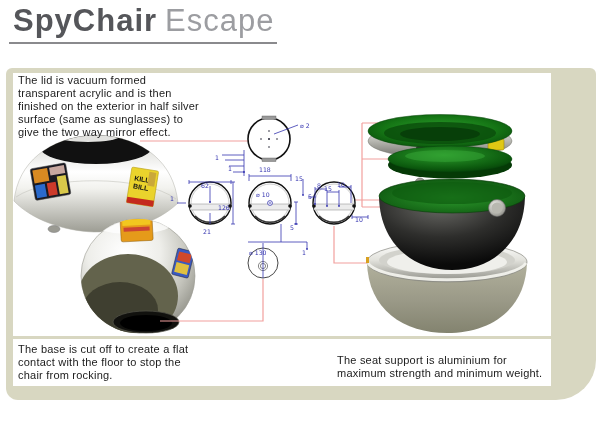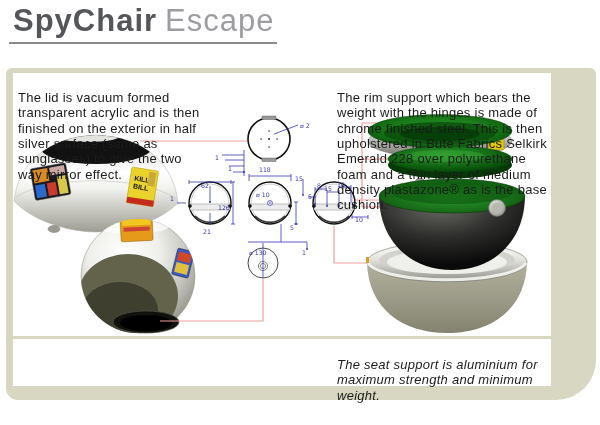--- a/index.html
+++ b/index.html
@@ -6,25 +6,25 @@
   .page{position:relative;width:600px;height:425px;background:#fff;overflow:hidden;
         font-family:"Liberation Sans",sans-serif;}
   .header-title{position:absolute;left:13px;top:3px;font-size:31px;letter-spacing:1px;white-space:nowrap;}
   .t-bold{color:#55565a;font-weight:600;}
   .t-light{color:#9c9da1;font-weight:400;margin-left:8px;}
   .header-underline{position:absolute;left:9px;top:42px;width:268px;height:2px;background:#8a8a8d;}
   .panel{position:absolute;left:6px;top:68px;width:590px;height:332px;background:#d8d7c1;
          border-radius:6px 6px 40px 12px;}
   .panel-white{position:absolute;left:13px;top:73px;width:538px;height:313px;background:#ffffff;}
   .divider{position:absolute;left:13px;top:336px;width:538px;height:3px;background:#d8d7c1;}
-  .note{position:absolute;font-size:13px;line-height:1.18;color:#1b1b1b;letter-spacing:0.02em;margin-top:16px;}
+  .note{position:absolute;font-size:11px;line-height:1.18;color:#1b1b1b;letter-spacing:0.02em;}
   #note-lid{left:18px;top:74px;width:188px;}
   #note-rim{left:337px;top:74px;width:218px;}
   #note-base{left:18px;top:343px;width:188px;}
-  #note-seat{left:337px;top:341px;width:214px;font-style:italic;}
+  #note-seat{left:337px;top:354px;width:214px;}
   svg.gfx{position:absolute;left:0;top:0;}
   text.dim{font-family:"DejaVu Sans","Liberation Sans",sans-serif;font-size:6.2px;fill:#3535b0;}
   text.sticker-txt{font-family:"Liberation Sans",sans-serif;font-weight:bold;fill:#141414;}
 </style>
 </head>
 <body>
 
 <div class="page">
 
   <div class="header-title"><span class="t-bold">SpyChair</span><span class="t-light">Escape</span></div>
@@ -272,17 +272,17 @@
         <text class="dim" x="337" y="187">10</text>
         <text class="dim" x="308" y="199">5</text>
         <text class="dim" x="355" y="222">10</text>
         <text class="dim" x="249" y="255">⌀ 130</text>
         <text class="dim" x="302" y="255">1</text>
       </g>
     </g>
   </svg>
 
   <div class="note" id="note-lid">The lid is vacuum formed transparent acrylic and is then finished on the exterior in half silver surface (same as sunglasses) to give the two way mirror effect.</div>
-  <div class="note" id="note-rim">The rim support which bears the weight with the hinges is made of chrome finished steel. This is then upholstered in Bute Fabrics Selkirk Emerald 228 over polyurethane foam and a thin layer of medium density plastazone® as is the base cushion.</div>
+  <div class="note" id="note-base">The base is cut off to create a flat contact with the floor to stop the chair from rocking.</div>
   <div class="note" id="note-seat">
     <div>The seat support is aluminium for maximum strength and minimum weight.</div>
   </div>
 </div>
 
 </body></html>

